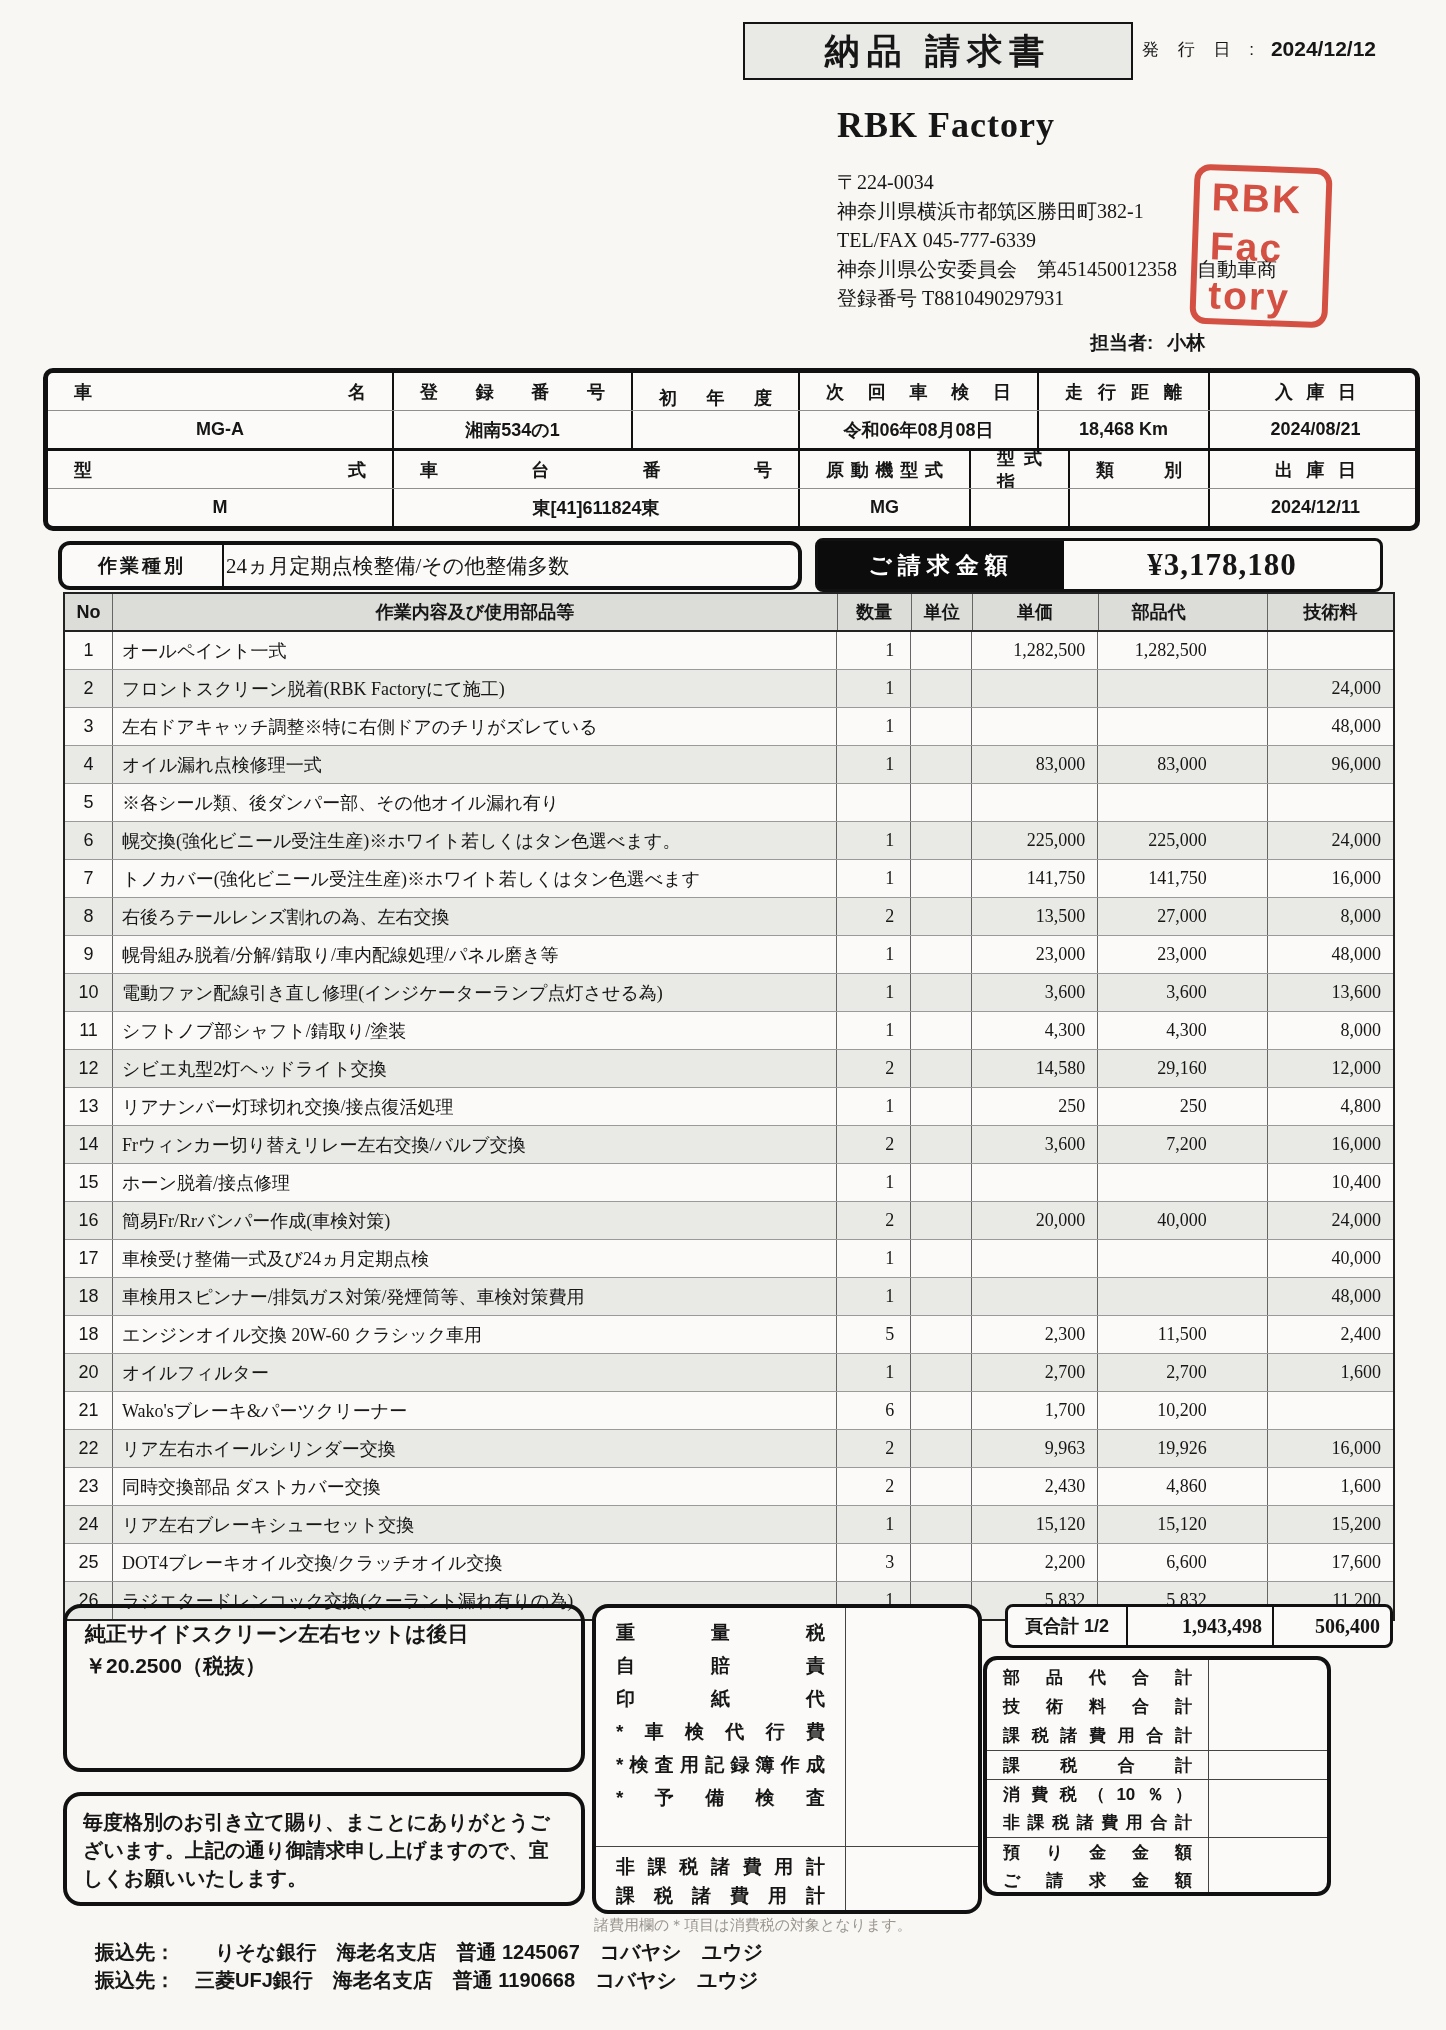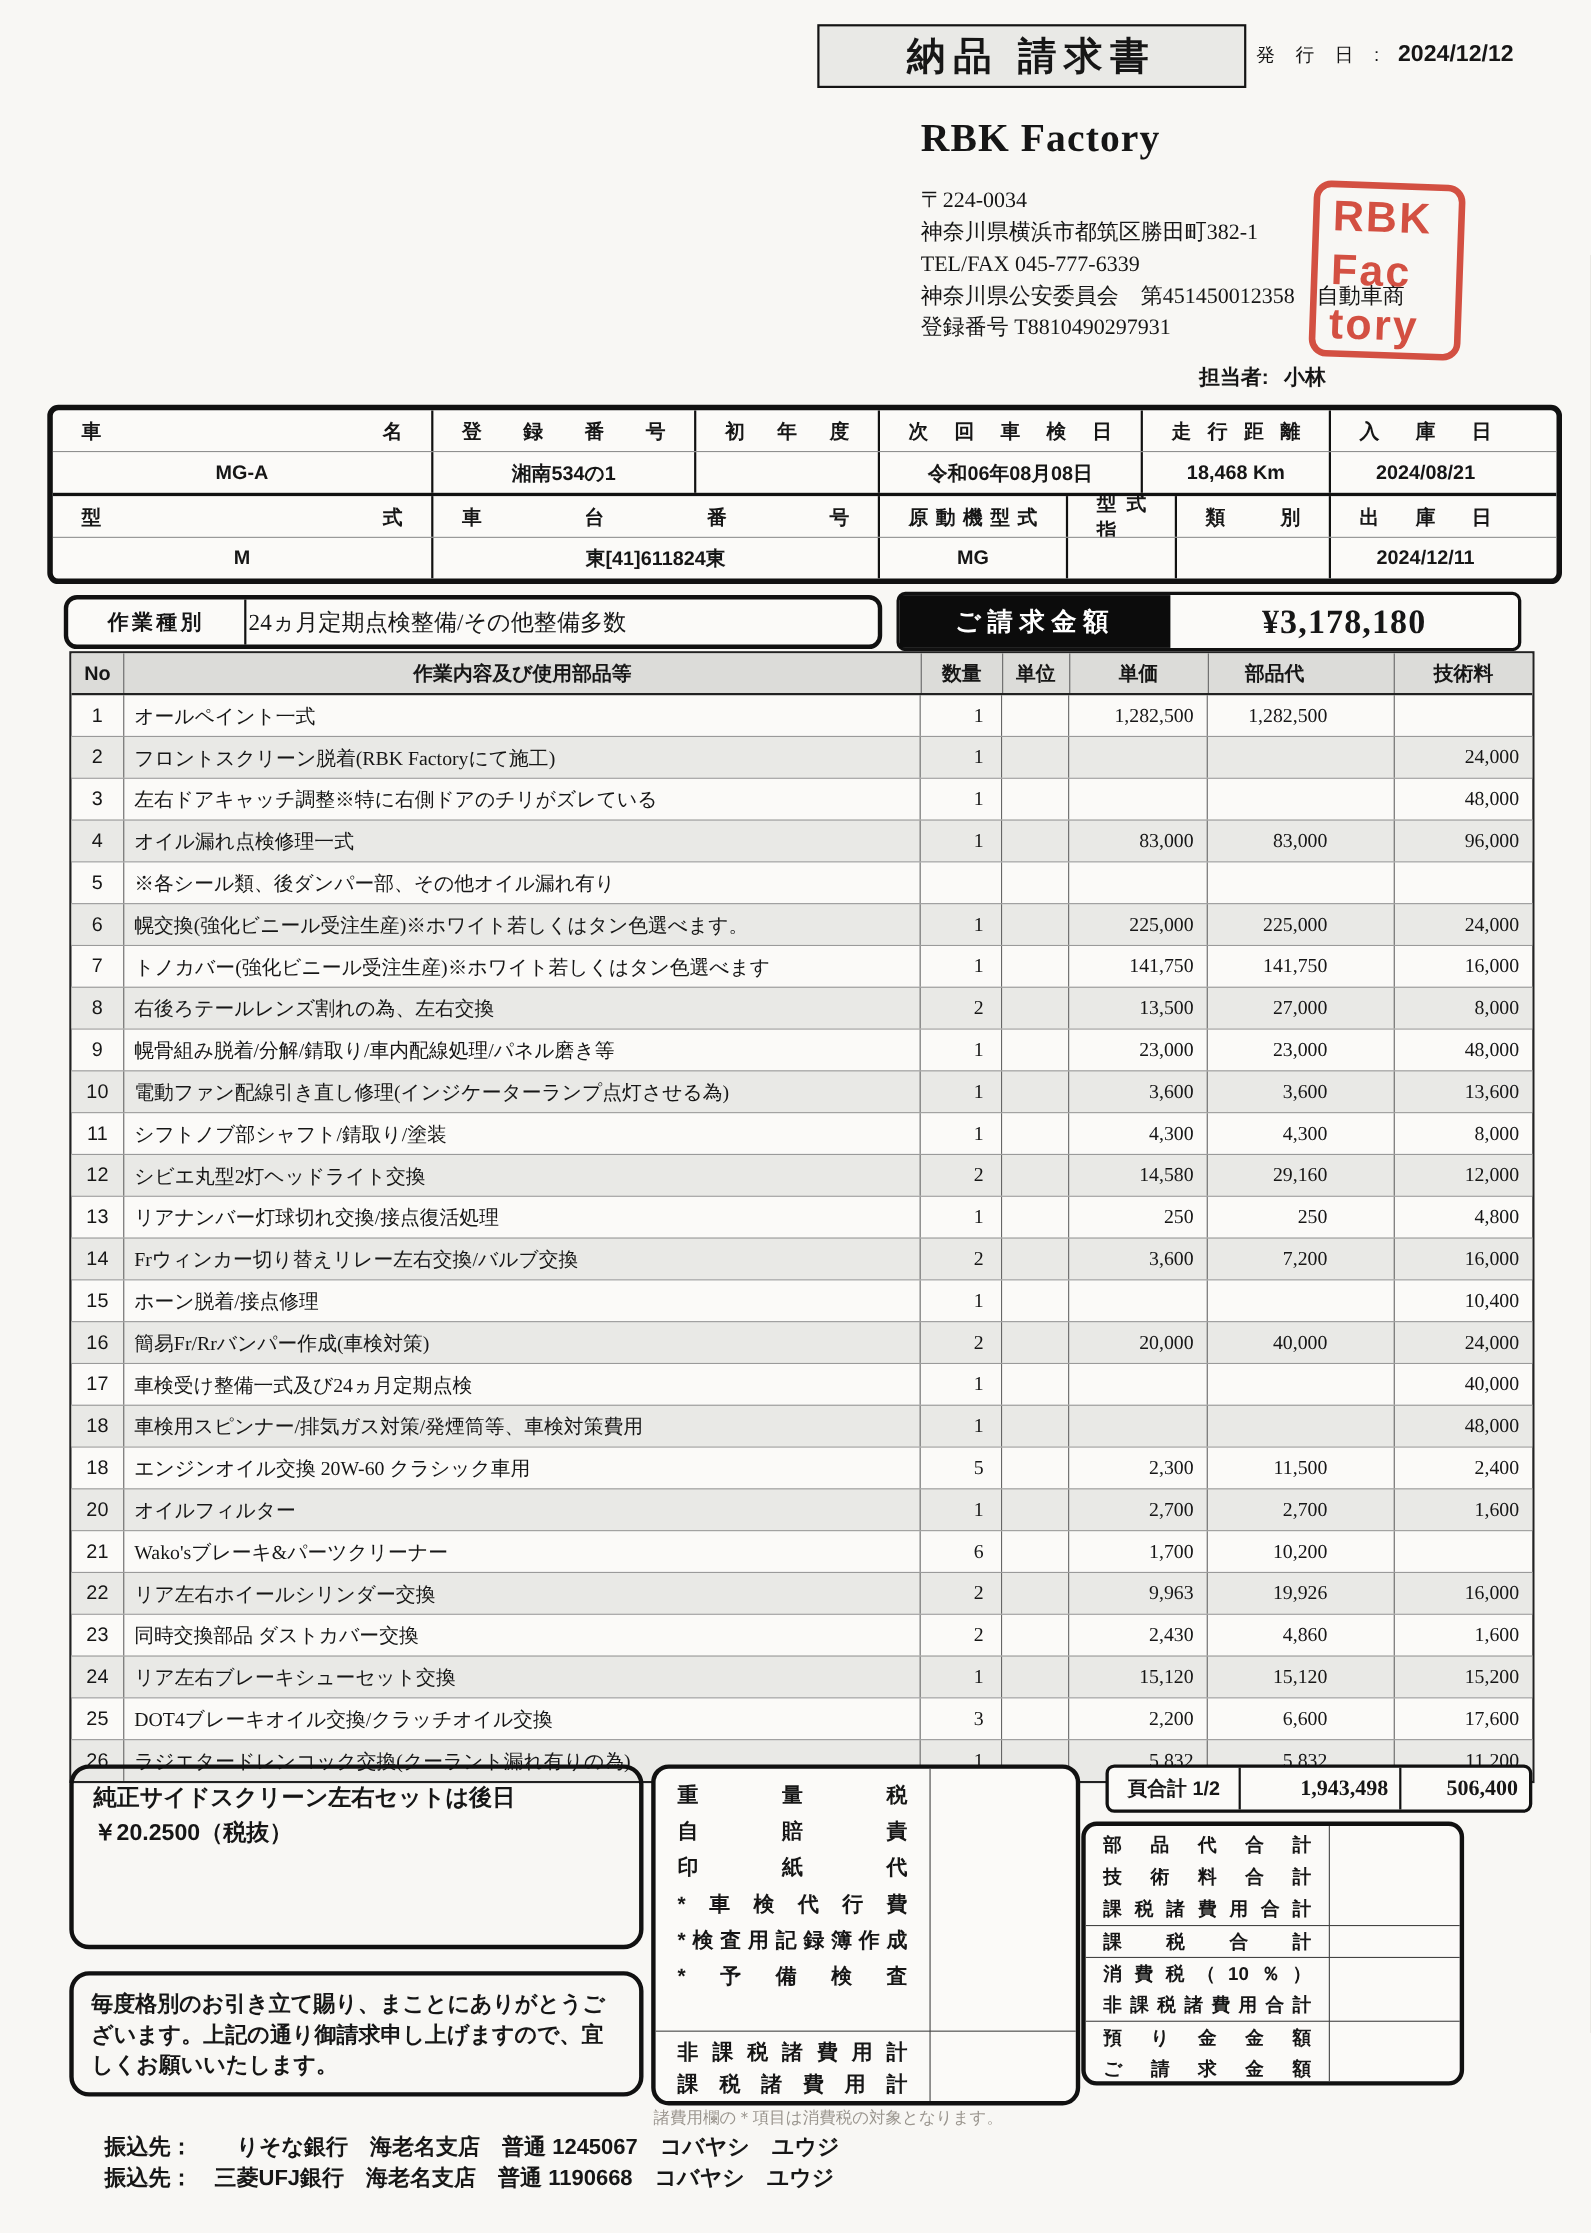--- a/index.html
+++ b/index.html
@@ -43,22 +43,22 @@
     border:5px solid #111; border-radius:10px; overflow:hidden; background:#fbfaf8;}
   .vt-row{display:flex; height:37px; align-items:center;}
   .vt-thin{border-top:1px solid #8f8f8f;}
   .vt-thick{border-top:3px solid #111;}
   .vc{height:100%; display:flex; align-items:center; justify-content:center;
     box-sizing:border-box; border-left:2px solid #111; overflow:hidden;}
   .vc:first-child{border-left:none;}
   .vh{font-weight:bold; font-size:18px;}
   .vh span{display:block; width:100%; padding:0 26px; box-sizing:border-box;}
   .vv{font-weight:bold; font-size:18px;}
-  .w344{width:344px;} .w239{width:239px;} .w167{width:167px;} .w171{width:171px;}
-  .w207{width:174px;} .w406{width:406px;} .w99{width:99px;} .w140{width:140px;}
+  .w344{width:344px;} .w239{width:239px;} .w167{width:167px;align-items:flex-end;} .w171{width:171px;}
+  .w207{width:174px;padding-left:39px;} .w406{width:406px;} .w99{width:99px;} .w140{width:140px;}
 
   
   .work-box{left:58px; top:541px; width:744px; height:49px;
     border:4px solid #111; border-radius:12px; display:flex; align-items:stretch;
     background:#fbfaf8; box-sizing:border-box;}
   .work-label{width:160px; display:flex; align-items:center; justify-content:center;
     font-weight:bold; font-size:19px; letter-spacing:3px; border-right:2px solid #111;}
   .work-value{flex:1; display:flex; align-items:center; padding-left:2px; font-size:21px;}
 
   .amount-box{left:815px; top:538px; width:568px; height:54px;

